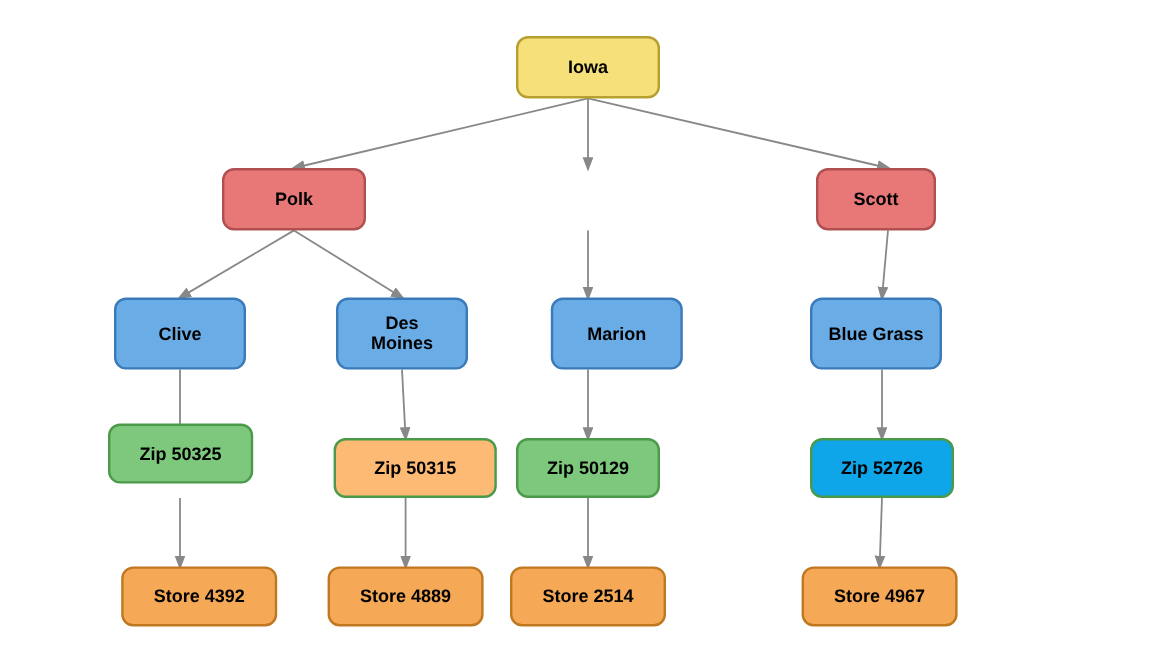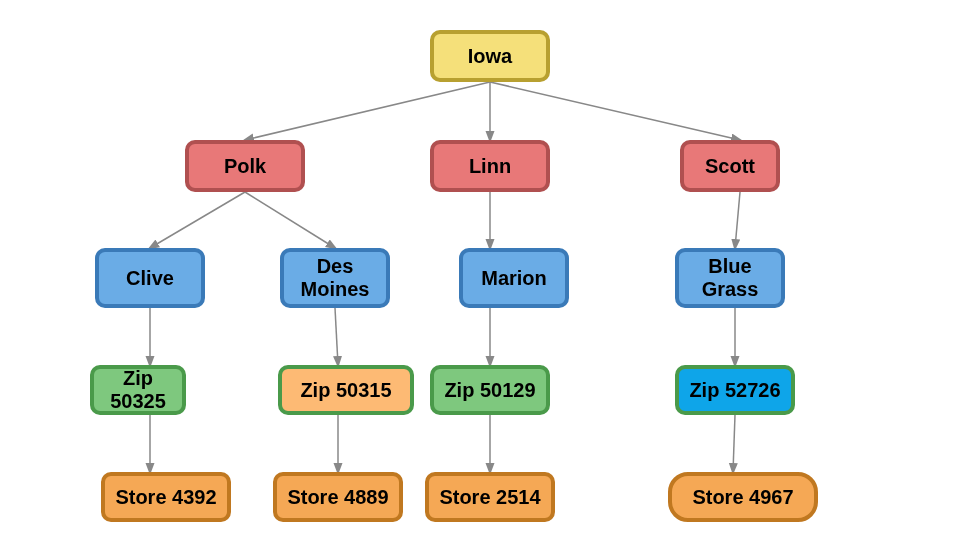--- a/index.html
+++ b/index.html
@@ -22,23 +22,23 @@
       height: 550px;
       pointer-events: none;
     }
     .node {
       position: absolute;
       display: flex;
       align-items: center;
       justify-content: center;
       text-align: center;
       font-weight: bold;
-      font-size: 20px;
+      font-size: 15px;
       border-radius: 10px;
-      border: 4px solid #f97316;
+      border: 2px solid #f97316;
     }
     .node-iowa {
       background: #f5e07a;
       border-color: #b8a030;
       width: 120px;
       height: 52px;
       left: 430px;
       top: 30px;
     }
     .node-polk {
@@ -94,24 +94,24 @@
       background: #6aace6;
       border-color: #3a7ab8;
       width: 110px;
       height: 60px;
       left: 675px;
       top: 248px;
     }
     .node-zip50325 {
       background: #7ec87e;
       border-color: #4a9a4a;
-      width: 96px;
+      width: 121px;
       height: 50px;
       left: 90px;
-      top: 365px;
+      top: 353px;
     }
     .node-zip50315 {
       background: #fdba74;
       border-color: #4a9a4a;
       width: 136px;
       height: 50px;
       left: 278px;
       top: 365px;
     }
     .node-zip50129 {
@@ -150,25 +150,24 @@
       background: #f5a855;
       border-color: #c07820;
       width: 130px;
       height: 50px;
       left: 425px;
       top: 472px;
     }
     .node-store4967 {
       background: #f5a855;
       border-color: #c07820;
-      width: 150px;
+      width: 130px;
       height: 50px;
       left: 668px;
       top: 472px;
-      border-radius: 20px;
     }
   </style>
 </head>
 <body>
 
 <div class="tree-container">
 
   <svg class="connectors">
 
     <line x1="490" y1="82" x2="245" y2="140" stroke="#888" stroke-width="1.5" marker-end="url(#arrow)"></line>
@@ -208,23 +207,20 @@
     </defs>
   </svg>
 
   <div class="node node-iowa">
     <span>Iowa</span>
   </div>
 
   <div class="node node-polk">
     <span>Polk</span>
   </div>
-  <div class="node node-linn">
-    <span>Linn</span>
-  </div>
   <div class="node node-scott">
     <span>Scott</span>
   </div>
 
   <div class="node node-clive">
     <span>Clive</span>
   </div>
   <div class="node node-desmoines">
     <span style="white-space:pre-line;text-align:center;">Des
 Moines</span>

